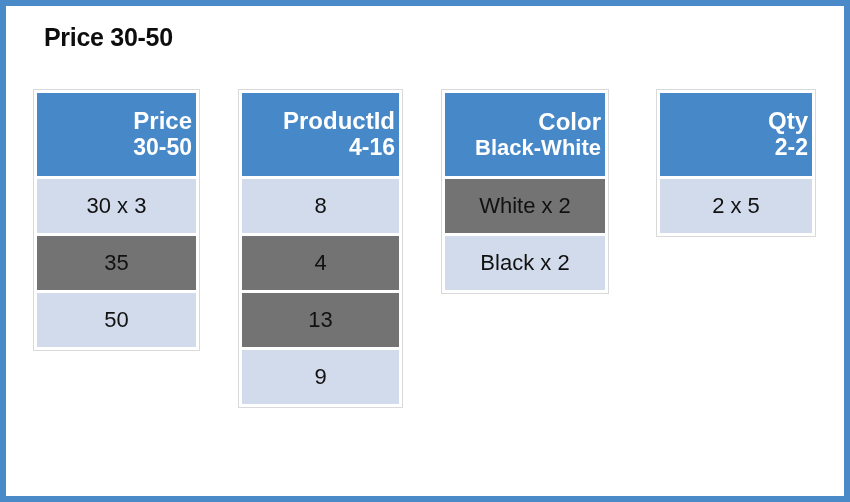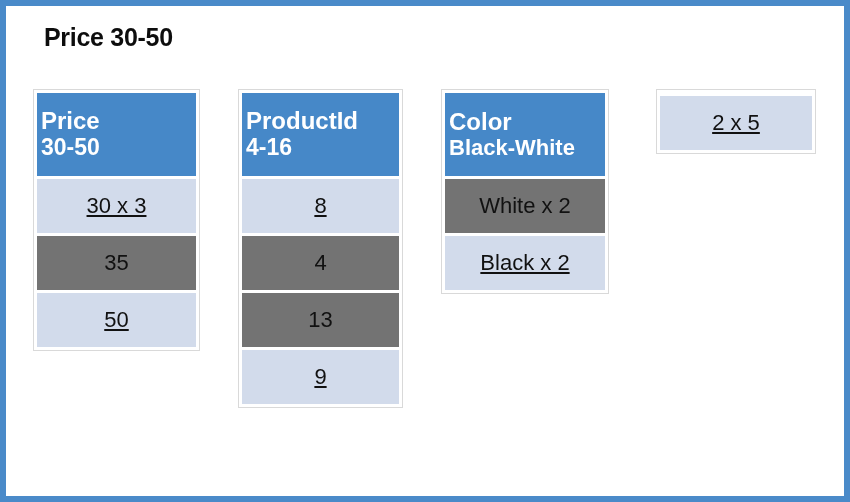--- a/index.html
+++ b/index.html
@@ -51,21 +51,21 @@
     box-shadow: 0 0 0 1px #d9d9d9;
   }
 
   .table-header {
     box-sizing: border-box;
     background: #4688c8;
     color: #ffffff;
     text-align: center;
     display: flex;
     flex-direction: column;
-    align-items: flex-start;
+    align-items: flex-end;
     justify-content: center;
     height: 83px;
     line-height: 1.12;
     padding: 0 4px;
   }
 
   .hdr-line1 {
     font-size: 24px;
     font-weight: bold;
     white-space: nowrap;
@@ -86,21 +86,21 @@
     height: 57px;
     display: flex;
     align-items: center;
     justify-content: center;
     font-size: 22px;
     color: #111111;
     border-top: 3px solid #ffffff;
     white-space: nowrap;
   }
 
-  .cell.odd  { background: #d2dbeb; text-decoration: underline; }
+  .cell.odd  { background: #d2dbeb; }
   .cell.even { background: #737373; }
 
   
   .t-price    { left: 28px;  width: 165px; }
   .t-product  { left: 233px; width: 163px; }
   .t-color    { left: 436px; width: 166px; }
   .t-qty      { left: 651px; width: 158px; }
 </style>
 </head>
 <body>
@@ -135,17 +135,21 @@
     <div class="table t-color color-table">
       <div class="table-header">
         <span class="hdr-line1">Color</span>
         <span class="hdr-line2">Black-White</span>
       </div>
       <div class="cell even">White x 2</div>
       <div class="cell odd">Black x 2</div>
     </div>
 
     <div class="table t-qty qty-table">
+      <div class="table-header">
+        <span class="hdr-line1">Qty</span>
+        <span class="hdr-line2">2-2</span>
+      </div>
       <div class="cell odd">2 x 5</div>
     </div>
 
   </div>
 </div>
 
 </body></html>

